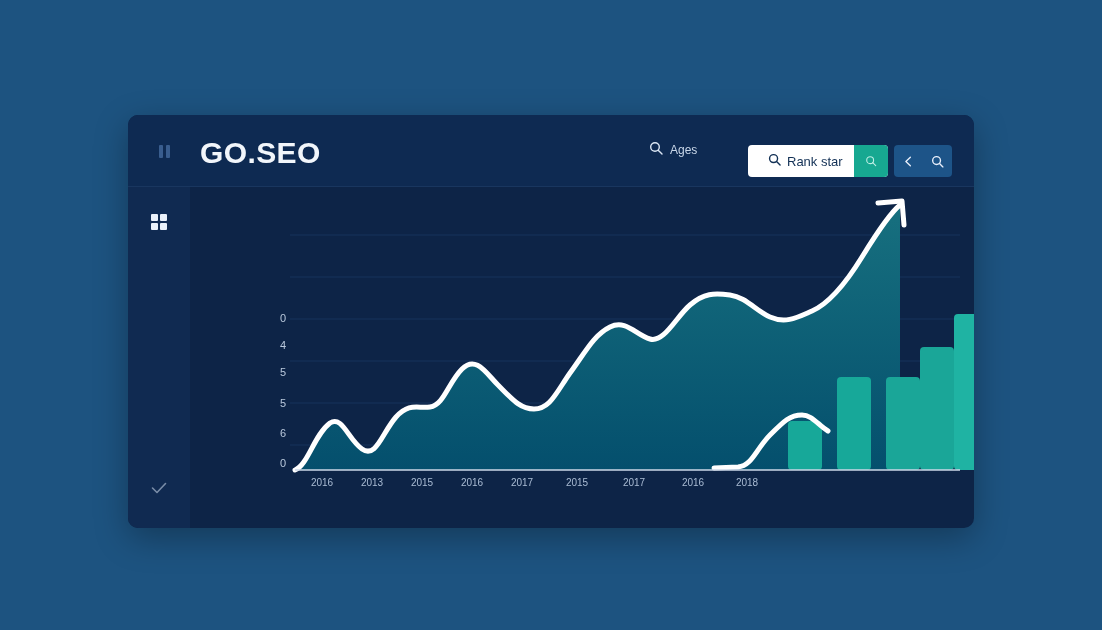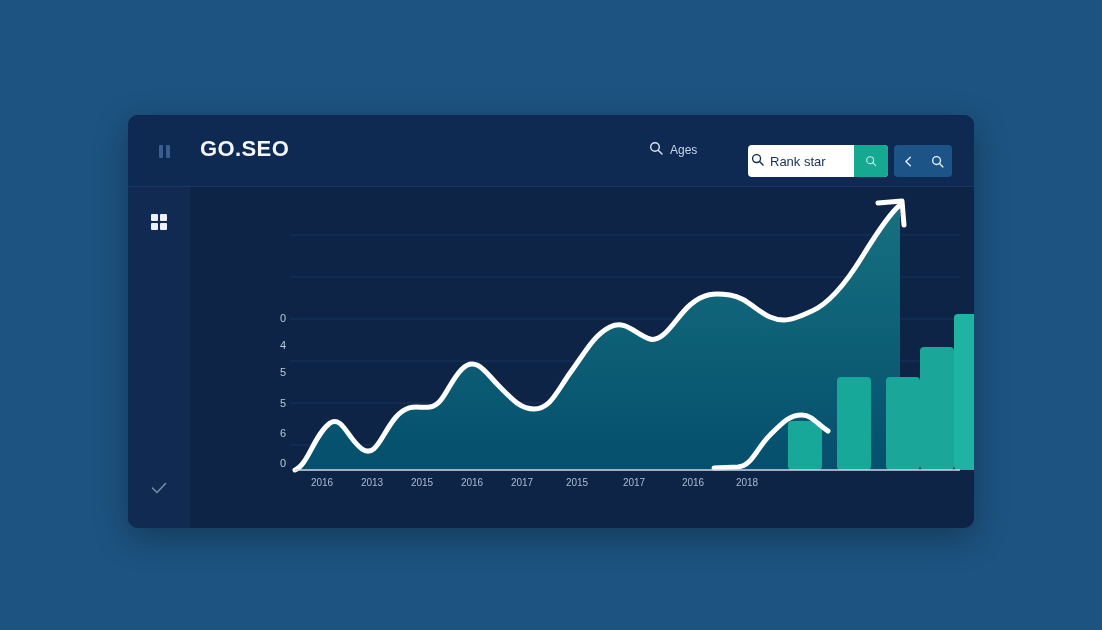--- a/index.html
+++ b/index.html
@@ -51,21 +51,21 @@
   #brand-mark i {
     display: block;
     width: 4px; height: 13px;
     background: #5d88c0;
     border-radius: 1px;
   }
   #brand-title {
     position: absolute;
     left: 72px; top: 21px;
     color: #f2f6fb;
-    font-size: 22px;
+    font-size: 30px;
     font-weight: bold;
     letter-spacing: 0.4px;
     white-space: nowrap;
   }
 
   .hdr-icon-btn {
     position: absolute;
     display: flex;
     align-items: center;
     gap: 7px;
@@ -84,21 +84,21 @@
     display: flex;
     background: #ffffff;
     border-radius: 4px;
     overflow: hidden;
   }
   #search-field-area {
     flex: 1;
     display: flex;
     align-items: center;
     gap: 6px;
-    padding-left: 3px;
+    padding-left: 20px;
     min-width: 0;
   }
   #search-input {
     border: none;
     outline: none;
     background: transparent;
     font-family: "Liberation Sans", sans-serif;
     font-size: 13px;
     color: #123055;
     width: 78px;

